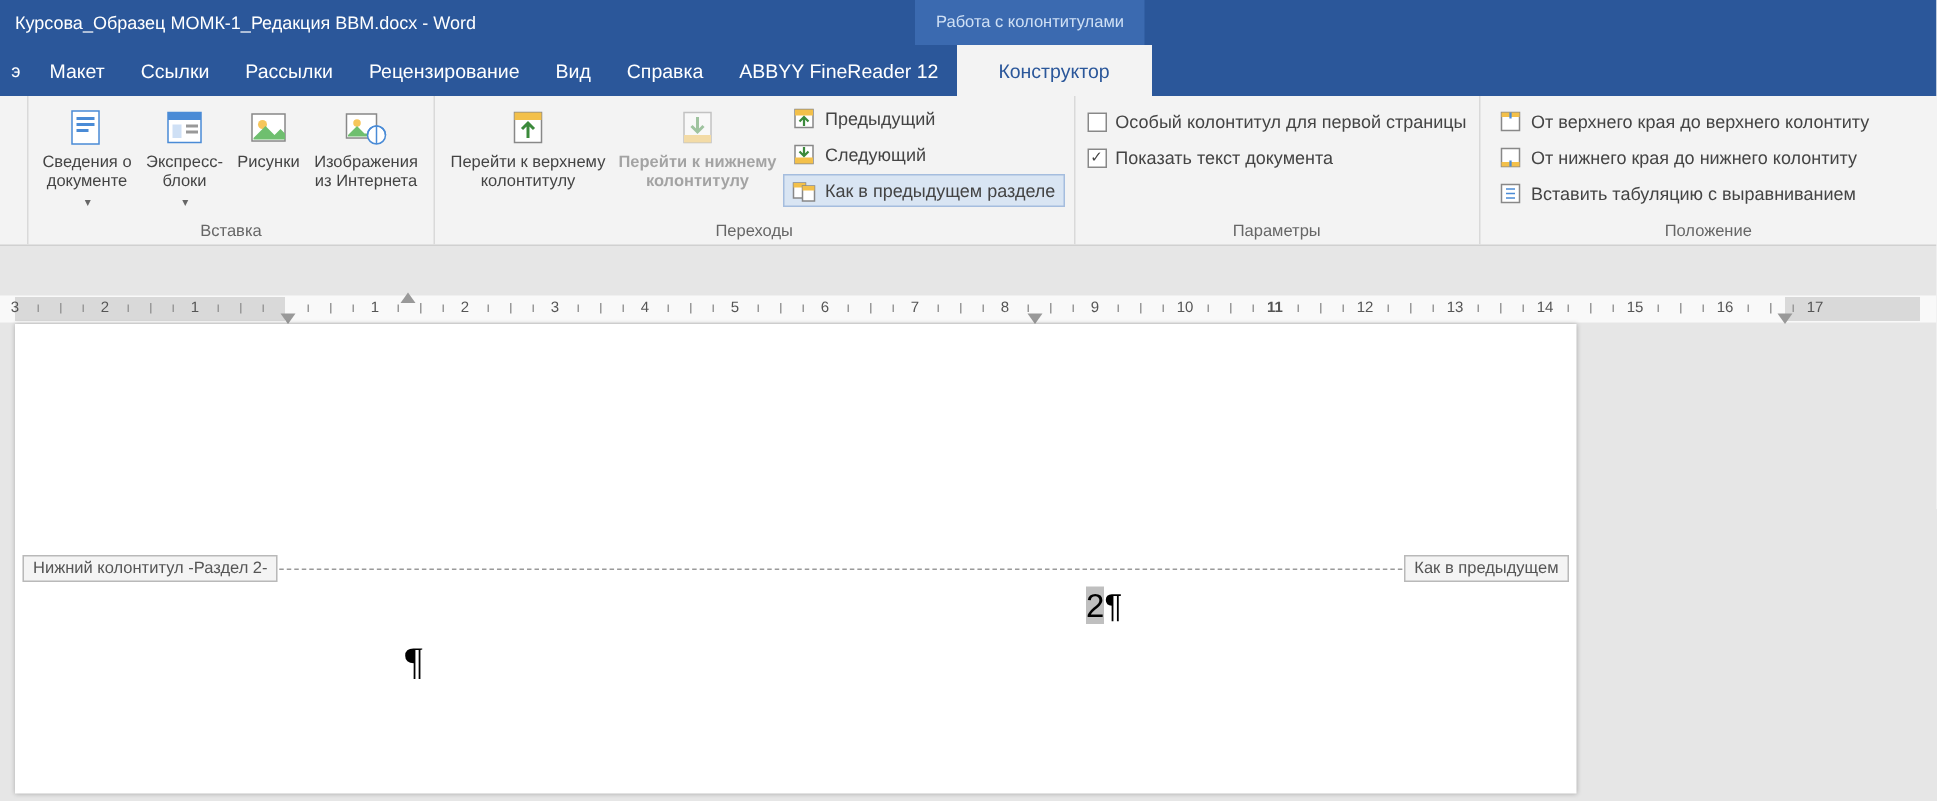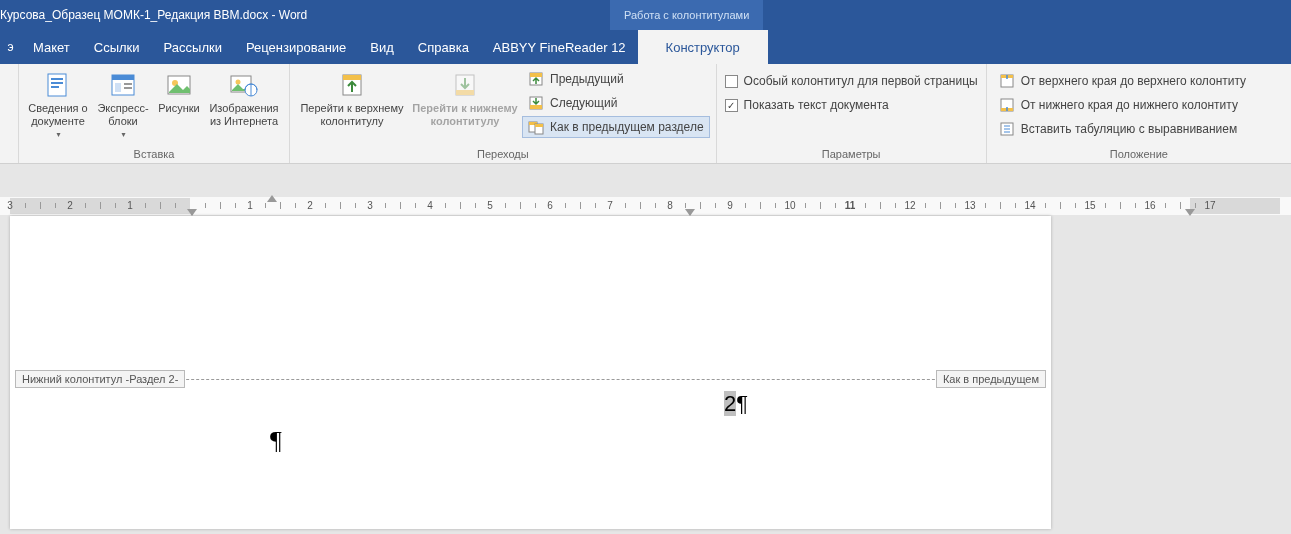--- a/index.html
+++ b/index.html
@@ -1,17 +1,17 @@
 <!DOCTYPE html>
 <html><head>
 <meta charset="utf-8">
 <style>
   * { margin:0; padding:0; box-sizing:border-box; font-family:"Segoe UI",Tahoma,sans-serif; }
   body { background:#fff; width:1291px; height:534px; overflow:hidden; }
-  .titlebar { background:#2b579a; color:#fff; height:30px; display:flex; align-items:center; font-size:12px; position:relative; }
+  .titlebar { background:#2b579a; color:#fff; height:30px; display:flex; align-items:center; padding-left:10px; font-size:12px; position:relative; }
   .ttl-title { white-space:nowrap; }
   .ttl-context { position:absolute; left:610px; top:0; height:30px; background:#3b6ab0; color:#cfe0f5; display:flex; align-items:center; padding:0 14px; font-size:11px; }
   .tabbar { background:#2b579a; height:34px; display:flex; align-items:flex-end; position:relative; }
   .tab-cut { width:21px; height:34px; display:flex; align-items:center; justify-content:center; color:#fff; font-size:12px; }
   .tab { color:#fff; font-size:13px; padding:8px 12px; cursor:pointer; display:flex; align-items:center; height:34px; }
   .tab.active { background:#f3f3f3; color:#2b579a; }
   .tell-me { display:flex; align-items:center; gap:8px; color:#c6d6ee; font-size:12px; padding:0 16px; height:34px; }
   .bulb { width:14px; height:14px; border-radius:50%; border:1.5px solid #c6d6ee; position:relative; }
   .bulb::after { content:""; position:absolute; left:4px; top:10px; width:4px; height:3px; border-bottom:1.5px solid #c6d6ee; }
   .ribbon { background:#f3f3f3; height:100px; border-bottom:1px solid #d0d0d0; display:flex; overflow:hidden; }

